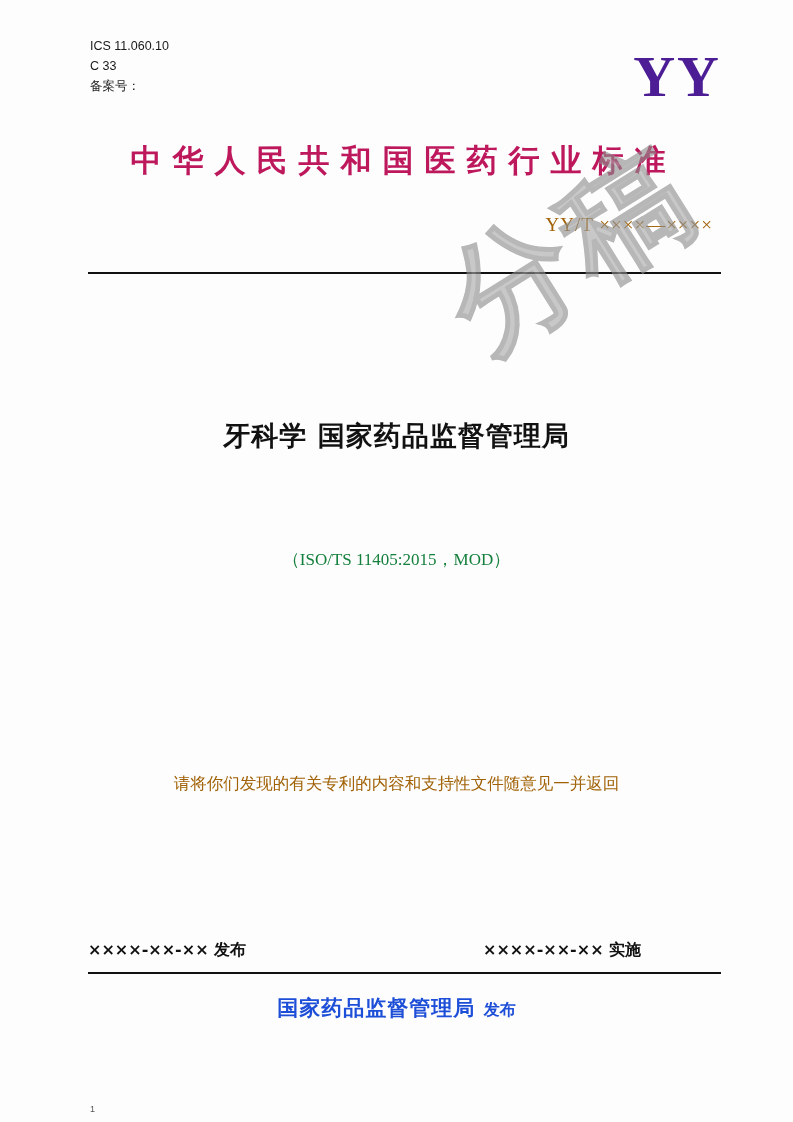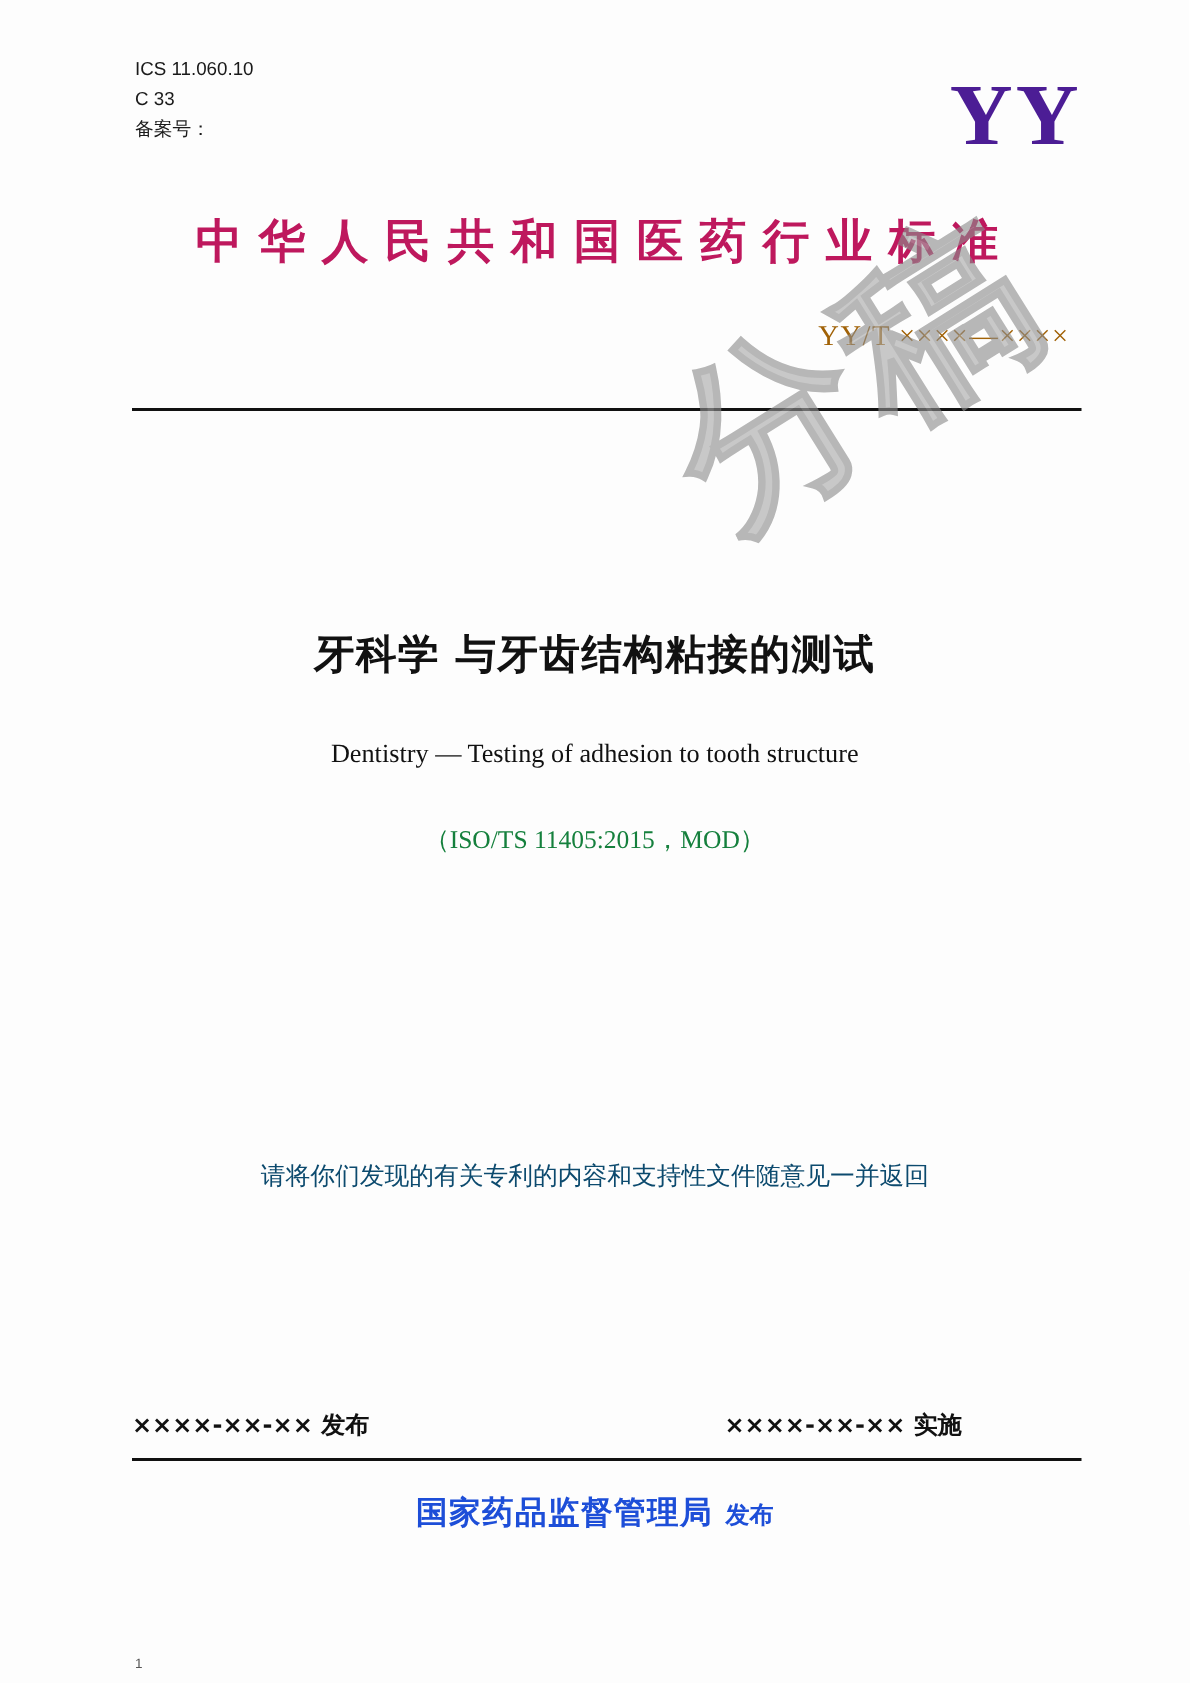--- a/index.html
+++ b/index.html
@@ -119,21 +119,21 @@
     font-size: 17px;
     color: #15803d;
   }
   .notice {
     position: absolute;
     left: 0; right: 0;
     top: 773px;
     text-align: center;
     font-family: "Liberation Serif", serif;
     font-size: 16.5px;
-    color: #0c4a6e;
+    color: #a16207;
   }
   
   .dates {
     position: absolute;
     left: 88px;
     right: 72px;
     top: 940px;
     height: 30px;
     font-family: "DejaVu Sans", sans-serif;
     font-weight: bold;
@@ -188,22 +188,21 @@
   <div class="yy-logo">YY</div>
 
   <div class="nat-title">中华人民共和国医药行业标准</div>
 
   <div class="std-no">YY/T ××××—××××</div>
 
   <div class="rule"></div>
 
   <div class="watermark">分稿</div>
 
-  <div class="title-cn">牙科学  与牙齿结构粘接的测试</div>
-  <div class="title-en">Dentistry — Testing of adhesion to tooth structure</div>
+  <div class="title-cn">牙科学  国家药品监督管理局</div>
   <div class="title-iso">（ISO/TS 11405:2015，MOD）</div>
 
   <div class="notice">请将你们发现的有关专利的内容和支持性文件随意见一并返回</div>
 
   <div class="dates">
     <span class="left">××××-××-×× 发布</span>
     <span class="right">××××-××-×× 实施</span>
   </div>
   <div class="rule2"></div>
 

